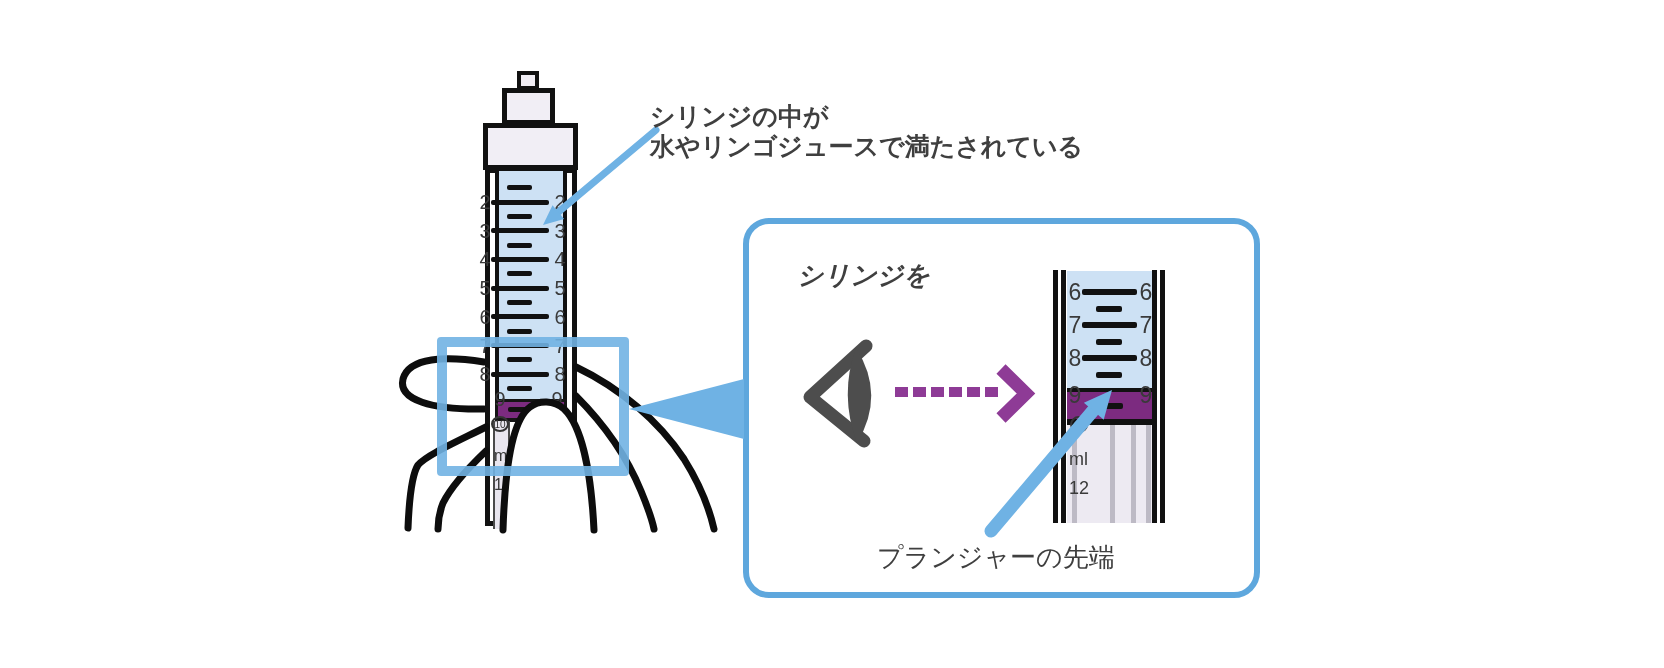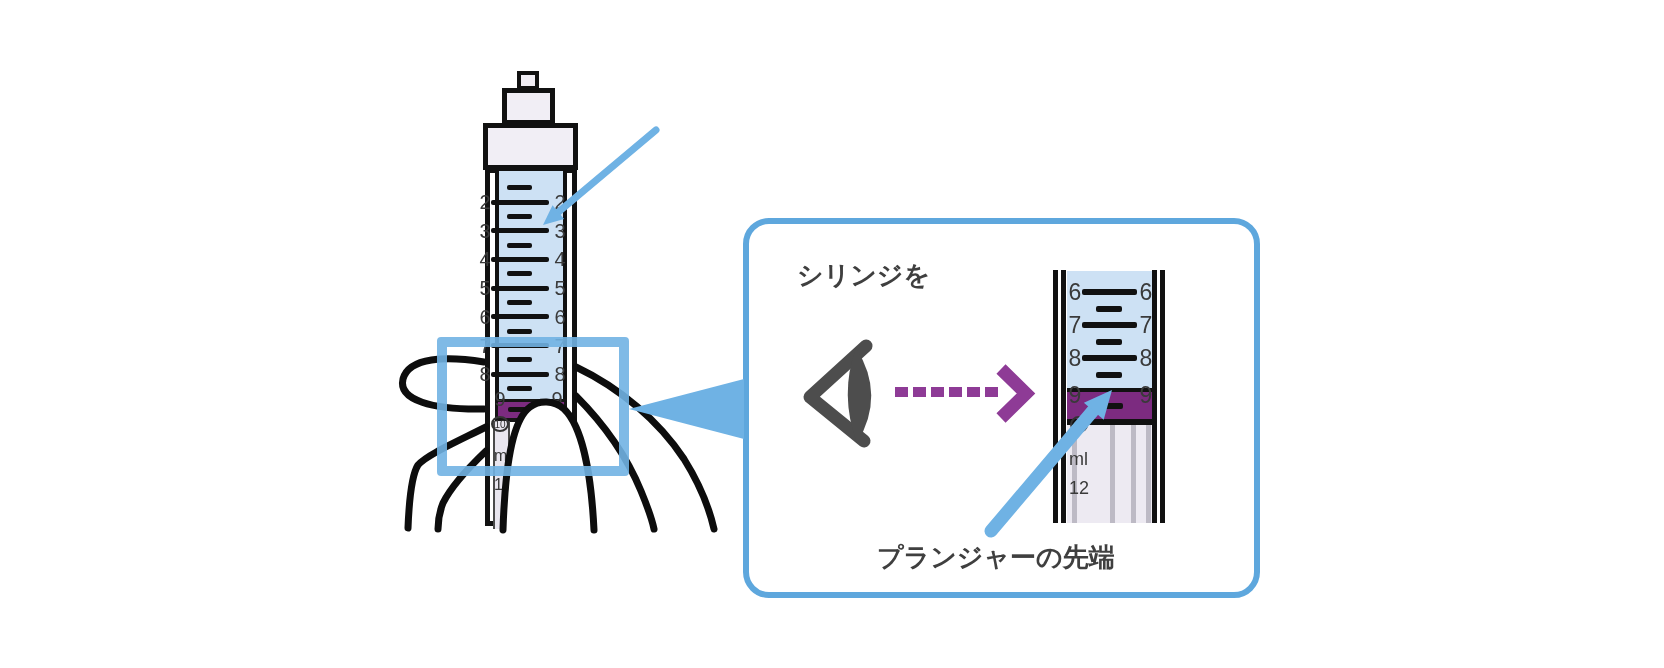--- a/index.html
+++ b/index.html
@@ -22,22 +22,22 @@
   .circle10{border:2px solid #333;border-radius:50%;color:#333;text-align:center;box-sizing:border-box;background:transparent;z-index:3;}
   .unit-txt{position:absolute;color:#3a3a3a;z-index:3;line-height:1;}
   
   .hl-rect{left:437px;top:337px;width:192px;height:139px;border:10px solid rgba(113,178,227,0.9);border-radius:4px;box-sizing:border-box;z-index:4;}
   .hand-back{z-index:1;}
   .hand-front{z-index:3;}
   .overlay{z-index:6;}
   
   .anno-top{left:650px;top:101px;font-size:25px;line-height:30px;font-weight:600;color:#3f3f3f;z-index:6;}
   .panel{left:743px;top:218px;width:517px;height:380px;background:#fff;border:6px solid #5ea7dd;border-radius:26px;box-sizing:border-box;z-index:5;}
-  .inset-heading{left:786px;top:259px;font-size:26px;line-height:33px;font-weight:600;color:#3f3f3f;z-index:6;}
-  .plunger-label{left:877px;top:540px;font-size:26px;font-weight:700;color:#3f3f3f;z-index:6;}
+  .inset-heading{left:786px;top:259px;font-size:26px;line-height:33px;font-weight:600;color:#3f3f3f;z-index:6;font-style:italic;}
+  .plunger-label{left:877px;top:540px;font-size:26px;font-weight:400;color:#3f3f3f;z-index:6;}
   
   .iw{position:absolute;top:270px;width:5px;height:253px;background:#111;z-index:5;}
   .liquid-inset{left:1067px;top:271px;width:85px;height:117px;background:#cde1f4;z-index:5;}
   .band-inset-topline{left:1067px;top:388px;width:85px;height:4px;background:#111;z-index:5;}
   .band-inset{left:1067px;top:392px;width:85px;height:27px;background:#7c2b80;z-index:5;}
   .band-inset-botline{left:1067px;top:419px;width:85px;height:6px;background:#111;z-index:5;}
   .plunger-zone{left:1067px;top:425px;width:85px;height:98px;background:#edeaf2;z-index:5;}
   .stripe{position:absolute;top:425px;width:5px;height:98px;background:#bdbac5;z-index:5;}
   .tick-band-inset{left:1097px;top:403px;width:26px;height:6px;background:#111;border-radius:2px;z-index:6;}
 </style>
@@ -169,18 +169,22 @@
       <rect x="985" y="387" width="13" height="10" fill="#8e3b96"></rect>
       <polyline points="1001,369 1026,393.5 1001,418" fill="none" stroke="#8e3b96" stroke-width="13" stroke-linecap="butt" stroke-linejoin="miter"></polyline>
     </g>
 
     <g>
       <line x1="991" y1="531" x2="1097" y2="406" stroke="#6fb2e4" stroke-width="13" stroke-linecap="round"></line>
       <polygon points="1112,390 1103.7,419.7 1083.9,402.8" fill="#6fb2e4"></polygon>
     </g>
   </svg>
 
+  <div class="abs anno-top">
+    <div>シリンジの中が</div>
+    <div>水やリンゴジュースで満たされている</div>
+  </div>
   <div class="abs inset-heading">
     <div style="padding-left:11px;">シリンジを</div>
   </div>
   <div class="abs plunger-label">プランジャーの先端</div>
 
 </div>
 
 </body></html>

